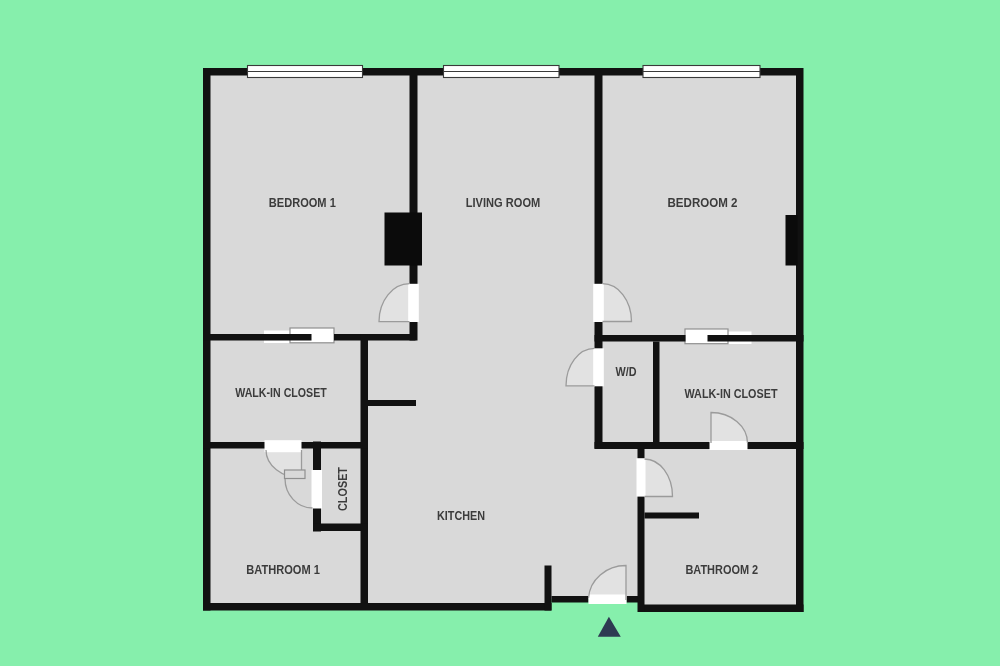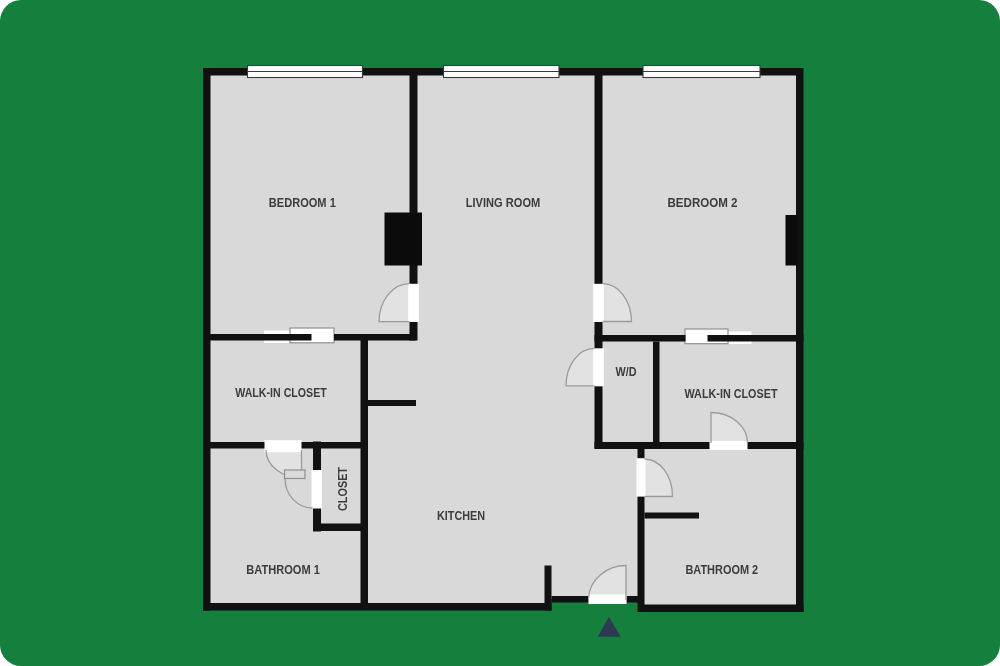--- a/index.html
+++ b/index.html
@@ -1,16 +1,16 @@
 <!DOCTYPE html>
 <html><head>
 <meta charset="utf-8">
 <style>
   html,body{margin:0;padding:0;background:#ffffff;}
-  .page{width:1000px;height:666px;position:relative;background:#15803d;overflow:hidden;border-radius:21px;}
+  .page{width:1000px;height:666px;position:relative;background:#86efac;overflow:hidden;}
   svg{position:absolute;left:0;top:0;filter:opacity(0.999);}
   text{font-family:"Liberation Sans",sans-serif;font-weight:bold;fill:#3c3c3c;}
 </style>
 </head>
 <body>
 <div class="page">
 <svg width="1000" height="666" viewBox="0 0 1000 666">
 
   <polygon points="206,71 800,71 800,608 642,608 642,599 549,599 549,606 206,606" fill="#d9d9d9"></polygon>
 

